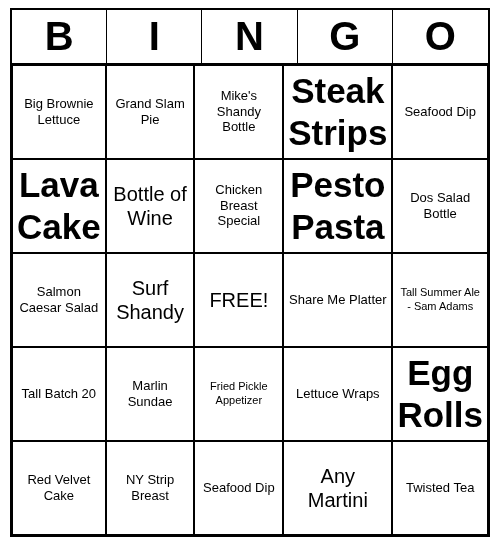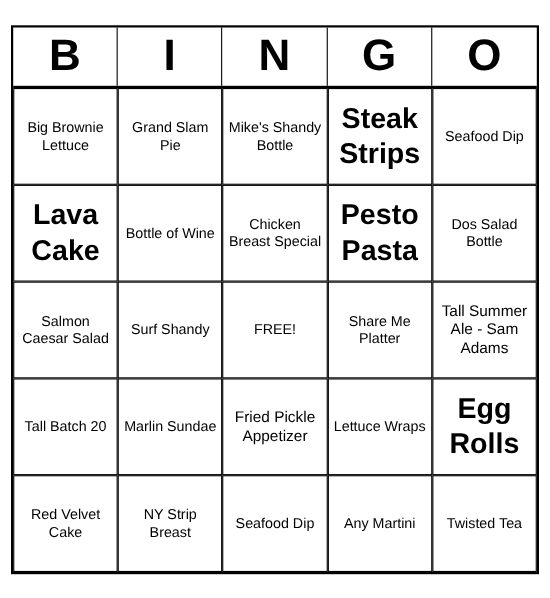--- a/index.html
+++ b/index.html
@@ -41,31 +41,31 @@
       align-items: center;
       justify-content: center;
       padding: 4px;
       min-height: 88px;
       line-height: 1.2;
     }
     .bingo-cell span {
       display: block;
     }
     .size-large {
-      font-size: 26px;
+      font-size: 35px;
       font-weight: bold;
     }
     .size-medium {
-      font-size: 13px;
+      font-size: 20px;
     }
     .size-small {
       font-size: 13px;
     }
     .size-xsmall {
-      font-size: 14px;
+      font-size: 11px;
     }
   </style>
 </head>
 <body>
 
 <div class="bingo-card">
   <div class="bingo-header">
   <div class="bingo-header-cell">B</div>
       <div class="bingo-header-cell">I</div>
       <div class="bingo-header-cell">N</div>

